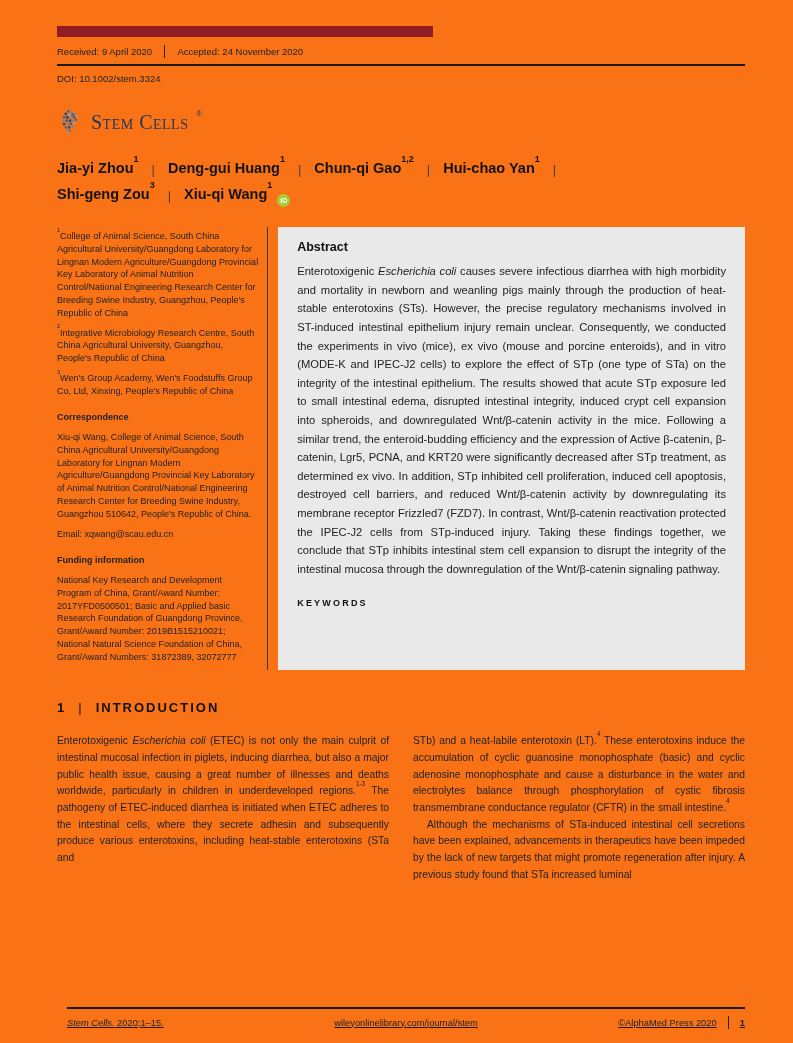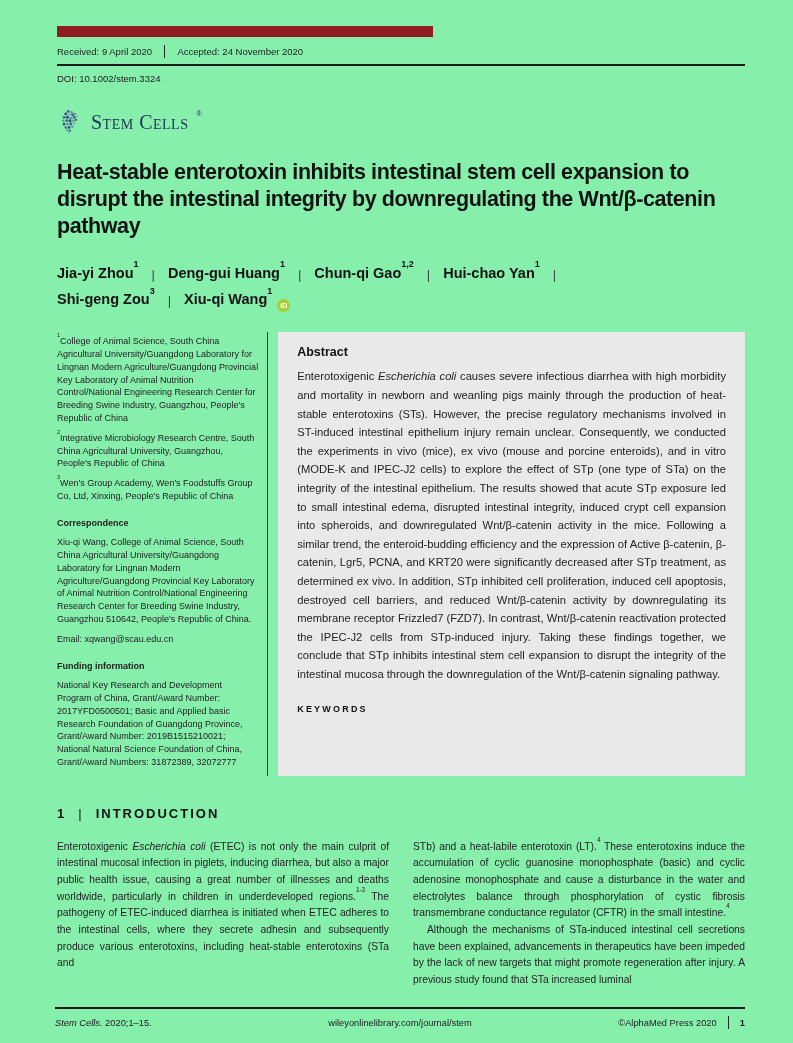--- a/index.html
+++ b/index.html
@@ -1,20 +1,20 @@
 <!DOCTYPE html>
 <html><head>
 <meta charset="utf-8">
 <style>
   * { margin:0; padding:0; box-sizing:border-box; }
   html,body { background:#ffffff; }
   body { font-family:"Liberation Sans", sans-serif; color:#1c1c1c; }
   .page {
     position:relative; width:793px; height:1043px; overflow:hidden;
-    background:#86efac; padding:26px 48px 0 57px;
+    background:#f97316; padding:26px 48px 0 57px;
   }
   .red-bar { width:376px; height:11px; background:#8f1d21; margin-bottom:7px; }
   .dates-row { font-size:9.5px; color:#222; display:flex; align-items:center; height:15px; }
   .vdiv { display:inline-block; width:1.4px; height:13px; background:#222; margin:0 12px; }
   .rule { width:100%; height:2px; background:#1a1a1a; margin:5px 0 7px 0; }
   .doi { font-size:9.5px; color:#222; margin-bottom:24px; }
   .section-row { display:flex; justify-content:space-between; align-items:flex-end; margin-bottom:4px; }
   .section-label {
     font-size:12px; font-weight:bold; letter-spacing:2.6px; color:#111;
     border-bottom:2.5px solid #111; padding-bottom:5px;
@@ -47,21 +47,21 @@
   .abstract-label { font-size:12.5px; font-weight:bold; margin-bottom:8px; color:#111; }
   .abstract-body { font-size:11.2px; line-height:1.66; text-align:justify; color:#222; }
   .kw-label { font-size:9px; font-weight:bold; letter-spacing:2.2px; margin-top:20px; color:#111; }
   .kw { font-size:10px; margin-top:6px; color:#222; }
   .intro-heading { margin-top:30px; font-size:13px; font-weight:bold; letter-spacing:2px; color:#111; display:flex; align-items:center; }
   .intro-heading .sep { margin:0 12px; font-weight:normal; }
   .cols { display:flex; gap:24px; margin-top:18px; }
   .col { flex:1; font-size:10.3px; line-height:1.62; text-align:justify; color:#222; }
   .col p + p { margin-top:0; }
   .indent { text-indent:14px; }
-  .footer { position:absolute; left:55px; right:48px; bottom:14px; }
+  .footer { position:absolute; left:67px; right:48px; bottom:14px;text-decoration:underline; }
   .footer-rule { height:1.6px; background:#1a1a1a; margin-bottom:7px; }
   .footer-row { display:flex; align-items:center; font-size:9.3px; color:#222; }
   .f-left { flex:1; text-align:left; }
   .f-center { flex:1.4; text-align:center; }
   .f-right { flex:1; text-align:right; display:inline-flex; justify-content:flex-end; align-items:center; }
   .f-div { display:inline-block; width:1.2px; height:13px; background:#222; margin:0 11px; }
   .pagenum { font-weight:bold; }
   em { font-style:italic; }
 </style>
 </head>
@@ -111,21 +111,20 @@
             <circle cx="12" cy="26" r="1.4" fill="#6b86ab"></circle>
           <circle cx="15" cy="27" r="1.3" fill="#41618e"></circle>
             <circle cx="13" cy="29" r="1.1" fill="#8ba3c0"></circle>
         </g>
       </svg>
       <span class="logo-text">Stem Cells</span>
       <span class="logo-reg">®</span>
     </span>
   </div>
 
-  <h1 class="title">Heat-stable enterotoxin inhibits intestinal stem cell expansion to disrupt the intestinal integrity by downregulating the Wnt/β-catenin pathway</h1>
 
   <div class="authors">
     <div class="author-row">
       <span class="author"><span>Jia-yi Zhou</span><sup>1</sup></span>
       <span class="asep">|</span>
       <span class="author"><span>Deng-gui Huang</span><sup>1</sup></span>
       <span class="asep">|</span>
       <span class="author"><span>Chun-qi Gao</span><sup>1,2</sup></span>
       <span class="asep">|</span>
       <span class="author"><span>Hui-chao Yan</span><sup>1</sup></span>

